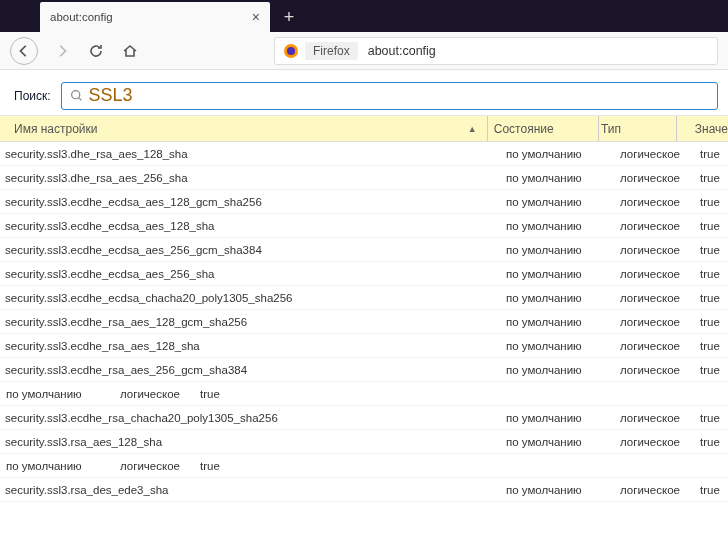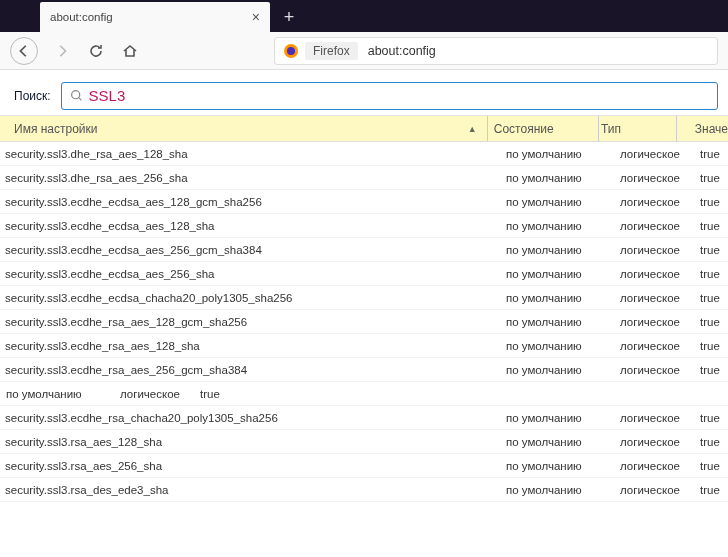--- a/index.html
+++ b/index.html
@@ -113,23 +113,23 @@
     border: 1.5px solid #2a84d2;
     border-radius: 3px;
     display: flex;
     align-items: center;
     padding: 0 8px;
   }
   .search-box .mag { color: #888; margin-right: 6px; }
   .search-box input {
     border: none;
     outline: none;
-    font-size: 15px;
+    font-size: 18px;
     width: 100%;
-    color: #be185d;
+    color: #a16207;
   }
   .columns-header {
     display: flex;
     align-items: center;
     height: 26px;
     background: #fef9c3;
     border-bottom: 1px solid #ddd;
     font-size: 12px;
     color: #555;
   }
@@ -296,21 +296,20 @@
       <div class="c-type">логическое</div>
       <div class="c-value">true</div>
     </div>
     <div class="pref-row">
       <div class="c-name">security.ssl3.rsa_aes_128_sha</div>
       <div class="c-state">по умолчанию</div>
       <div class="c-type">логическое</div>
       <div class="c-value">true</div>
     </div>
     <div class="pref-row">
-      <div class="c-name">security.ssl3.rsa_aes_256_sha</div>
       <div class="c-state">по умолчанию</div>
       <div class="c-type">логическое</div>
       <div class="c-value">true</div>
     </div>
     <div class="pref-row">
       <div class="c-name">security.ssl3.rsa_des_ede3_sha</div>
       <div class="c-state">по умолчанию</div>
       <div class="c-type">логическое</div>
       <div class="c-value">true</div>
     </div>

